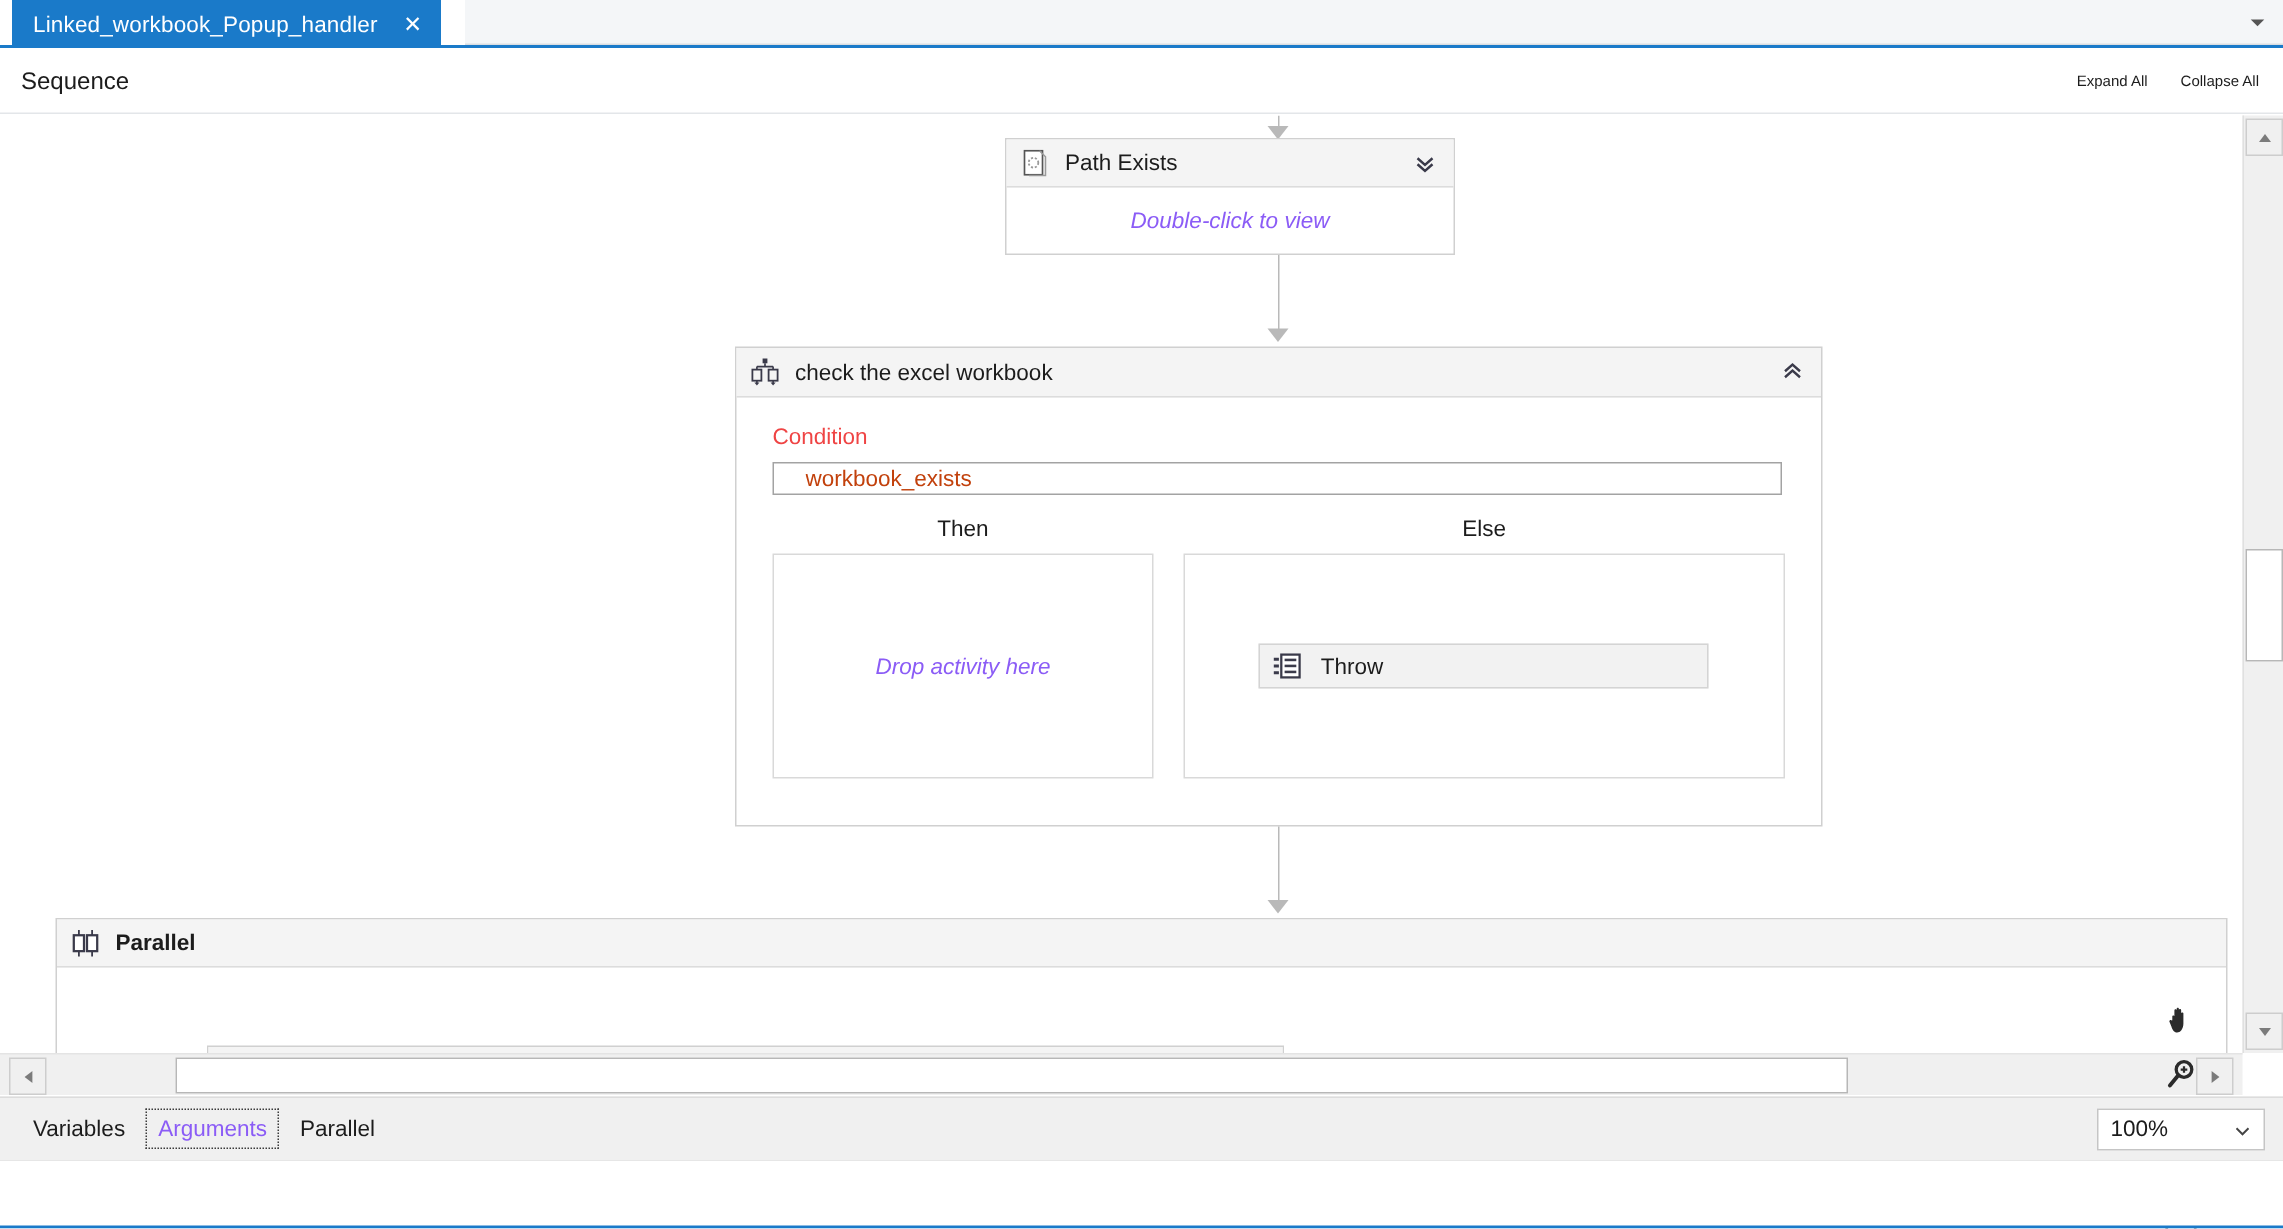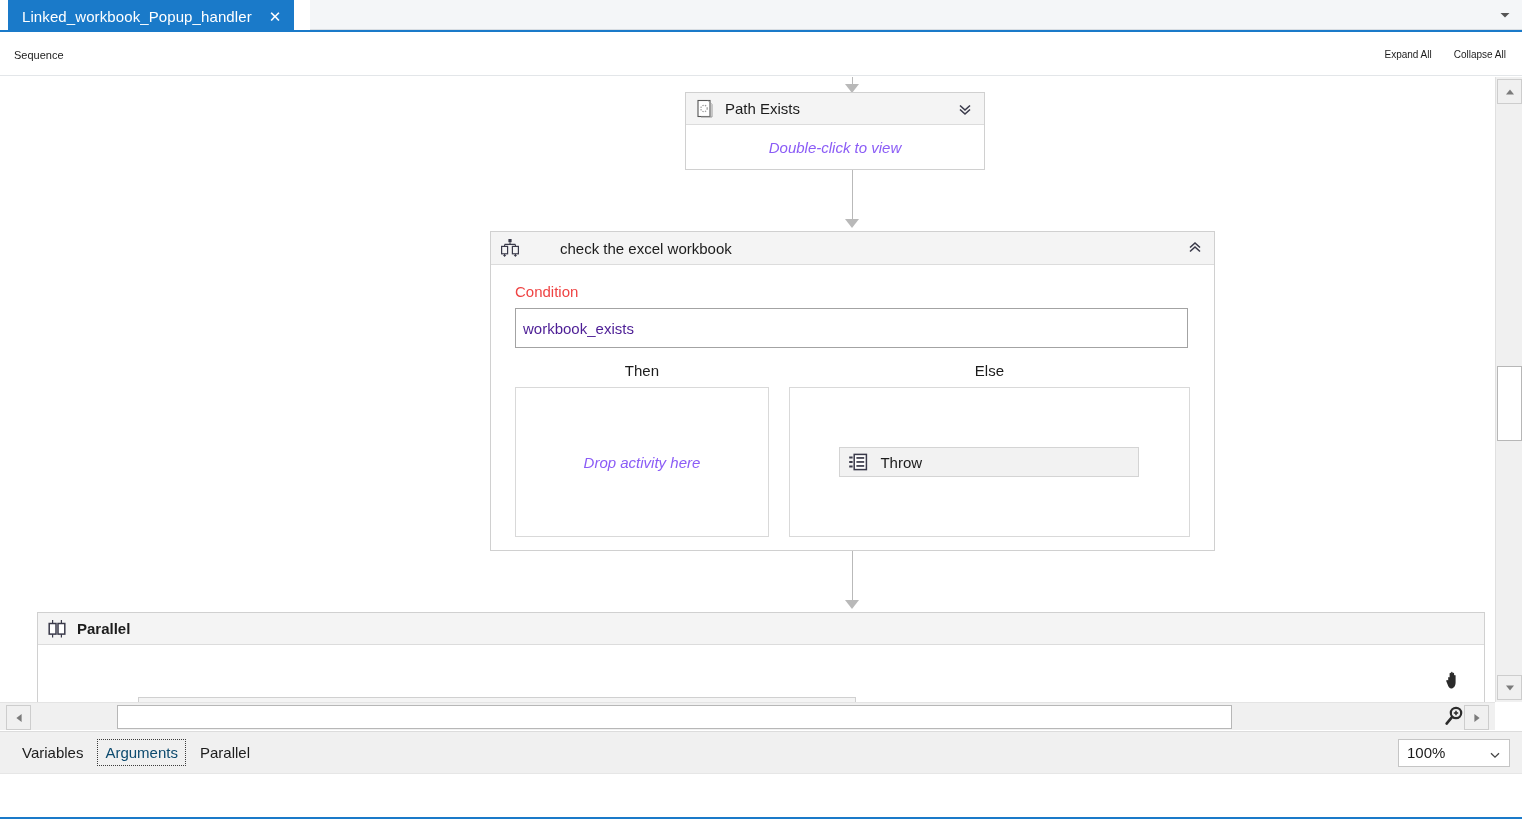--- a/index.html
+++ b/index.html
@@ -68,21 +68,21 @@
     position: absolute;
     left: 0; top: 34px;
     width: 1522px; height: 42px;
     background: #ffffff;
     border-bottom: 1px solid #e3e6e9;
     display: flex;
     align-items: center;
   }
   .breadcrumb {
     margin-left: 14px;
-    font-size: 11px;
+    font-size: 16px;
     color: #1c1c1c;
     cursor: pointer;
   }
   .bc-actions {
     margin-left: auto;
     margin-right: 16px;
     display: flex;
     gap: 22px;
   }
   .bc-actions span {
@@ -154,35 +154,35 @@
   }
 
   
   .ico { width: 20px; height: 20px; flex: 0 0 20px; display:block; }
 
   
   #if-activity {
     left: 490px; top: 231px;
     width: 725px; height: 320px;
   }
-  #if-activity .act-header { height: 33px; gap: 30px; }
+  #if-activity .act-header { height: 33px; }
   .if-body { padding: 18px 24px 16px 24px; }
   .field-label {
     font-size: 15px;
     color: #ef4444;
     margin-bottom: 8px;
   }
   .expr-input {
     width: 673px;
-    height: 40px;
+    height: 22px;
     border: 1px solid #a3a3a3;
     background: #ffffff;
     font-size: 15px;
-    color: #4c1d95;
-    padding: 0 7px;
+    color: #c2410c;
+    padding: 0 21px;
     font-family: "Liberation Sans", sans-serif;
     outline: none;
   }
   .branch-row {
     display: flex;
     margin-top: 14px;
     gap: 20px;
   }
   .branch { width: 257px; }
   .branch.wide { width: 406px; }
@@ -302,21 +302,21 @@
     margin-left: 14px;
   }
   .panel-tab {
     font-size: 15px;
     color: #1c1c1c;
     padding: 4px 7px;
     cursor: pointer;
     border: 1px dotted transparent;
   }
   .panel-tab.selected {
-    color: #0c4a6e;
+    color: #8b5cf6;
     border: 1px dotted #3b3b3b;
   }
   .zoom-tools {
     margin-left: auto;
     margin-right: 12px;
     display: flex;
     align-items: center;
     gap: 10px;
     flex-direction: column;
   }
@@ -380,21 +380,21 @@
       <span>Expand All</span>
       <span>Collapse All</span>
     </div>
   </div>
 
   <div class="canvas">
 
     <div class="conn" style="left:852px; top:0px; height:9px;"></div>
     <div class="arrowhead" style="left:845px; top:7px;"></div>
 
-    <div class="act-card" id="path-exists" style="left:685px; top:15px;">
+    <div class="act-card" id="path-exists" style="left:670px; top:15px;">
       <div class="act-header">
         <span class="ico">
           <svg class="ico" viewBox="0 0 20 20" aria-hidden="true">
             <rect x="3" y="1.5" width="12" height="16" fill="#fff" stroke="#555" stroke-width="1.1"></rect>
             <path d="M13 1.5 L17 5.5 L17 18 L6 18" fill="none" stroke="#9a9a9a" stroke-width="1"></path>
             <circle cx="9" cy="9.5" r="3.2" fill="none" stroke="#9a9a9a" stroke-width="1.2" stroke-dasharray="1.4 1.2"></circle>
           </svg>
         </span>
         <span class="act-title">Path Exists</span>
         <span class="chev">

